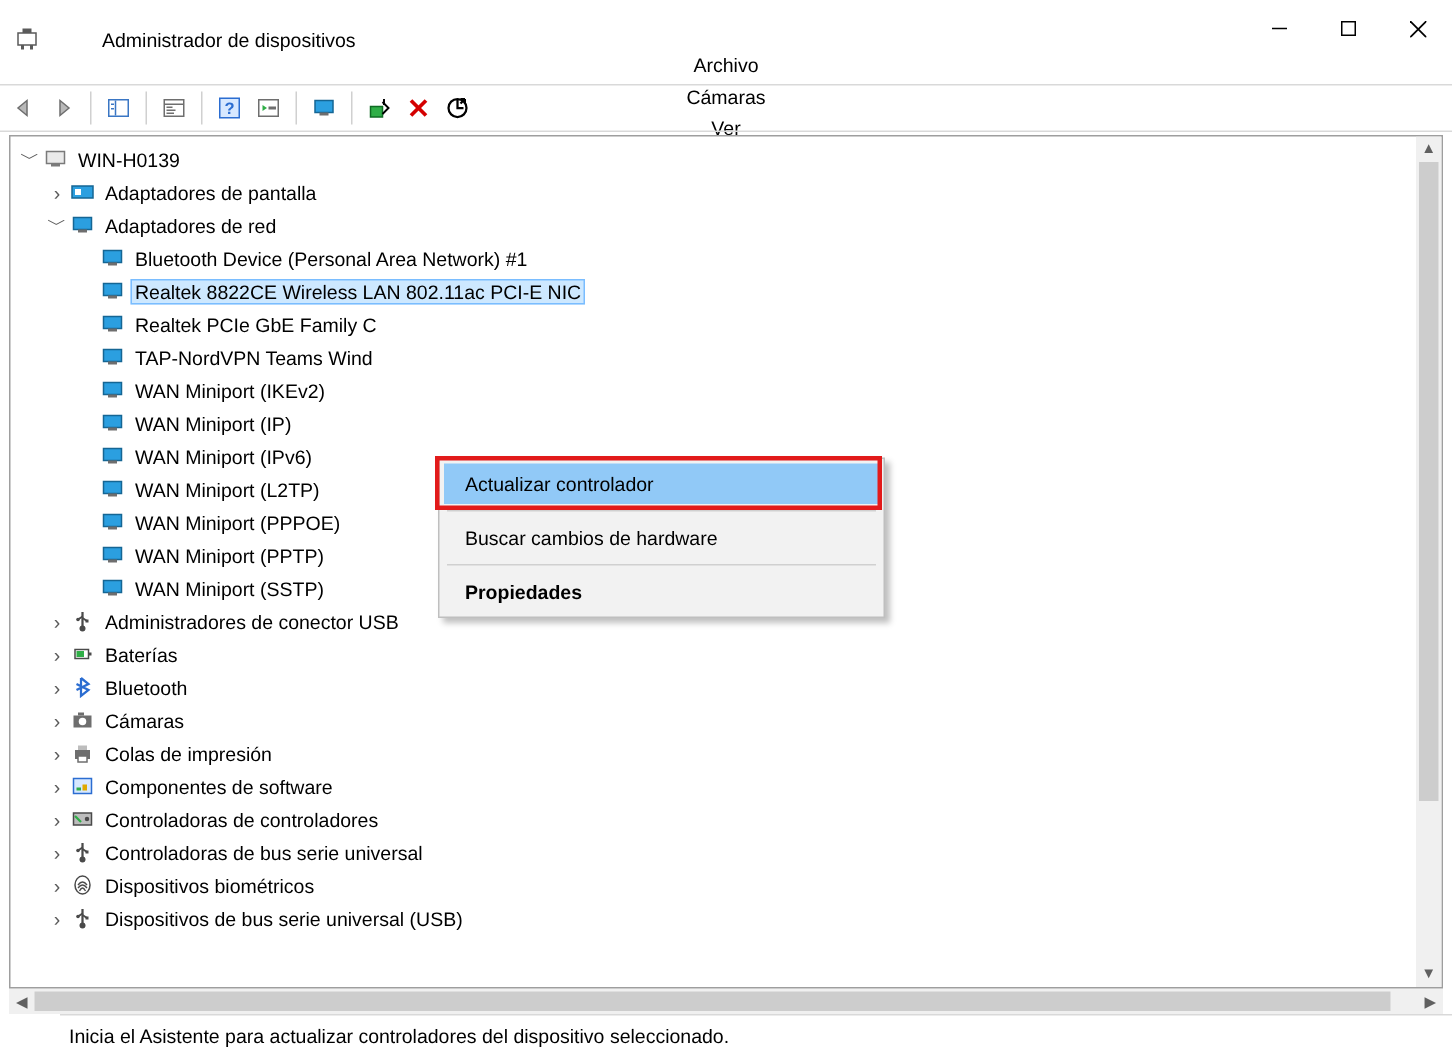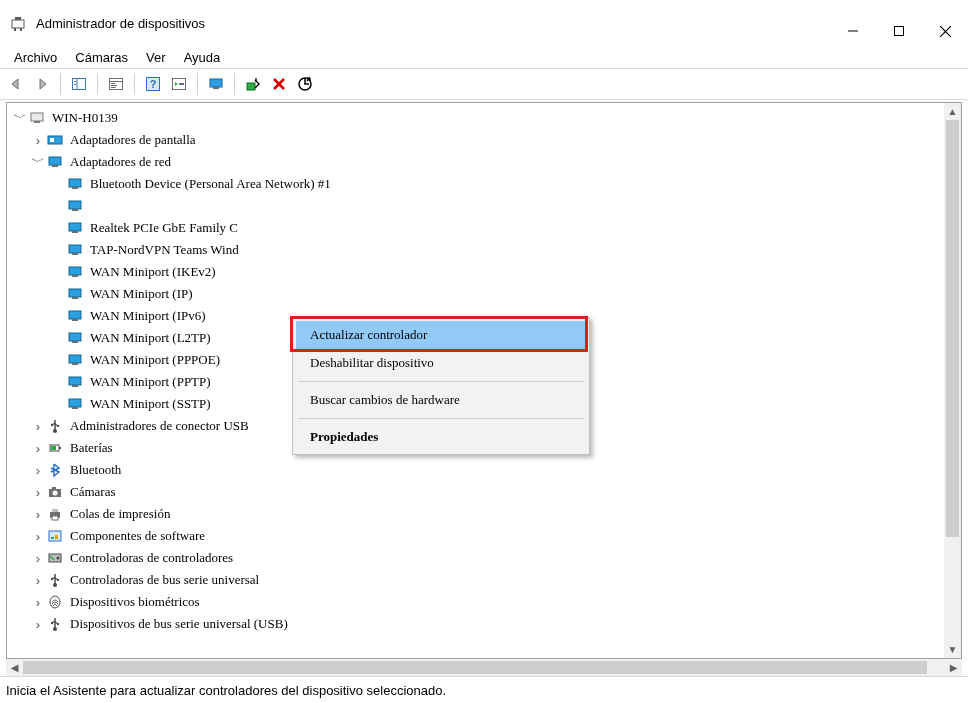--- a/index.html
+++ b/index.html
@@ -1,44 +1,44 @@
 <!DOCTYPE html>
 <html><head>
 <meta charset="utf-8">
 <style>
   html,body{margin:0;padding:0;font-family:"Segoe UI",Tahoma,sans-serif;font-size:13px;color:#000;background:#fff;}
   .window{width:968px;height:703px;position:relative;display:flex;flex-direction:column;overflow:hidden;}
-  .titlebar{height:30px;display:flex;align-items:flex-start;padding:16px 0 0 8px;}
+  .titlebar{height:30px;display:flex;align-items:flex-end;padding:4px 0 0 8px;gap:32px;}
   .titlebar .title{margin-left:6px;font-size:13px;}
   .win-controls{margin-left:auto;display:flex;}
   .win-btn{width:46px;height:30px;display:flex;align-items:center;justify-content:center;}
-  .menubar{height:22px;display:flex;align-items:center;padding:0 6px;gap:2px;}
+  .menubar{height:22px;display:flex;align-items:center;padding:0 6px;gap:2px;flex-direction:column;}
   .menu-item{padding:2px 8px;font-size:13px;}
   .toolbar{height:30px;border-top:1px solid #d9d9d9;border-bottom:1px solid #d9d9d9;display:flex;align-items:center;padding:0 4px;gap:2px;}
   .tool-btn{width:24px;height:24px;display:flex;align-items:center;justify-content:center;}
   .tool-sep{width:1px;height:22px;background:#d0d0d0;margin:0 4px;}
   .content{flex:1;border:1px solid #9e9e9e;margin:2px 6px 0 6px;position:relative;overflow:hidden;background:#fff;}
   .tree{position:absolute;inset:0 17px 0 0;overflow:hidden;padding:4px 0 4px 2px;}
   .vscroll{position:absolute;top:0;right:0;bottom:0;width:17px;background:#f0f0f0;display:flex;flex-direction:column;align-items:center;}
   .vscroll .arrow{width:17px;height:17px;display:flex;align-items:center;justify-content:center;color:#606060;font-size:10px;}
   .vscroll .track{flex:1;width:17px;position:relative;}
   .vscroll .thumb{position:absolute;top:0;left:2px;right:2px;height:80%;background:#cdcdcd;}
   .hscroll{height:17px;margin:0 6px 0 6px;background:#f0f0f0;display:flex;align-items:center;}
   .hscroll .arrow{width:17px;height:17px;display:flex;align-items:center;justify-content:center;color:#606060;font-size:10px;}
   .hscroll .track{flex:1;height:17px;position:relative;}
   .hscroll .thumb{position:absolute;left:0;top:2px;bottom:2px;width:98%;background:#cdcdcd;}
-  .status{height:22px;border-top:1px solid #d9d9d9;padding:2px 6px;font-size:13px;display:flex;align-items:center;}
+  .status{height:22px;border-top:1px solid #d9d9d9;padding:2px 6px;font-size:13px;display:flex;align-items:center;margin-left:40px;}
   .node{display:flex;align-items:center;height:22px;white-space:nowrap;}
   .node .chev{width:14px;text-align:center;color:#5a5a5a;font-size:13px;user-select:none;}
   .node .spacer{display:inline-block;}
-  .node .label{padding:1px 3px;font-family:Liberation Serif, serif;}
+  .node .label{padding:1px 3px;}
   .node.selected .label{background:#cde8ff;border:1px solid #7abdff;padding:0 2px;}
   .icon{width:16px;height:16px;margin:0 4px 0 2px;display:inline-flex;align-items:center;justify-content:center;}
   
-  .ctxmenu{position:absolute;left:285px;top:214px;width:290px;background:#f2f2f2;border:1px solid #bfbfbf;box-shadow:3px 3px 4px rgba(0,0,0,0.25);padding:3px;font-size:13px;font-family:Liberation Serif, serif;}
+  .ctxmenu{position:absolute;left:285px;top:214px;width:290px;background:#f2f2f2;border:1px solid #bfbfbf;box-shadow:3px 3px 4px rgba(0,0,0,0.25);padding:3px;font-size:13px;}
   .ctx-item{padding:6px 14px;}
   .ctx-item.hover{background:#91c9f7;}
   .ctx-item.bold{font-weight:600;}
   .ctx-sep{height:1px;background:#d0d0d0;margin:4px 2px;}
   .highlight-box{position:absolute;border:3px solid #e21b1b;pointer-events:none;}
   svg{display:block;}
 </style>
 </head>
 <body>
 
@@ -207,20 +207,21 @@
             <span class="label">Bluetooth Device (Personal Area Network) #1</span>
           </div>
           <div class="node selected">
             <span class="spacer" style="width:56px"></span>
             <span class="icon">
               <svg width="16" height="16">
                 <rect x="2" y="3" width="12" height="8" fill="#2b9fe0" stroke="#156694"></rect>
                 <rect x="5" y="11" width="6" height="2" fill="#6e6e6e"></rect>
               </svg>
             </span>
+            <span class="label">Realtek 8822CE Wireless LAN 802.11ac PCI-E NIC</span>
           </div>
           <div class="node">
             <span class="spacer" style="width:56px"></span>
             <span class="icon">
               <svg width="16" height="16">
                 <rect x="2" y="3" width="12" height="8" fill="#2b9fe0" stroke="#156694"></rect>
                 <rect x="5" y="11" width="6" height="2" fill="#6e6e6e"></rect>
               </svg>
             </span>
             <span class="label">Realtek PCIe GbE Family C</span>
@@ -436,21 +437,20 @@
     <div class="vscroll">
       <div class="arrow">▲</div>
       <div class="track">
           <div class="thumb"></div>
         </div>
       <div class="arrow">▼</div>
     </div>
 
     <div class="ctxmenu" id="ctxmenu">
         <div class="ctx-item hover">Actualizar controlador</div>
-        <div class="ctx-item">Deshabilitar dispositivo</div>
         <div class="ctx-sep"></div>
         <div class="ctx-item">Buscar cambios de hardware</div>
         <div class="ctx-sep"></div>
         <div class="ctx-item bold">Propiedades</div>
       </div>
 
     <div class="highlight-box" style="left:283px;top:213px;width:292px;height:30px;"></div>
   </div>
 
   <div class="hscroll">

